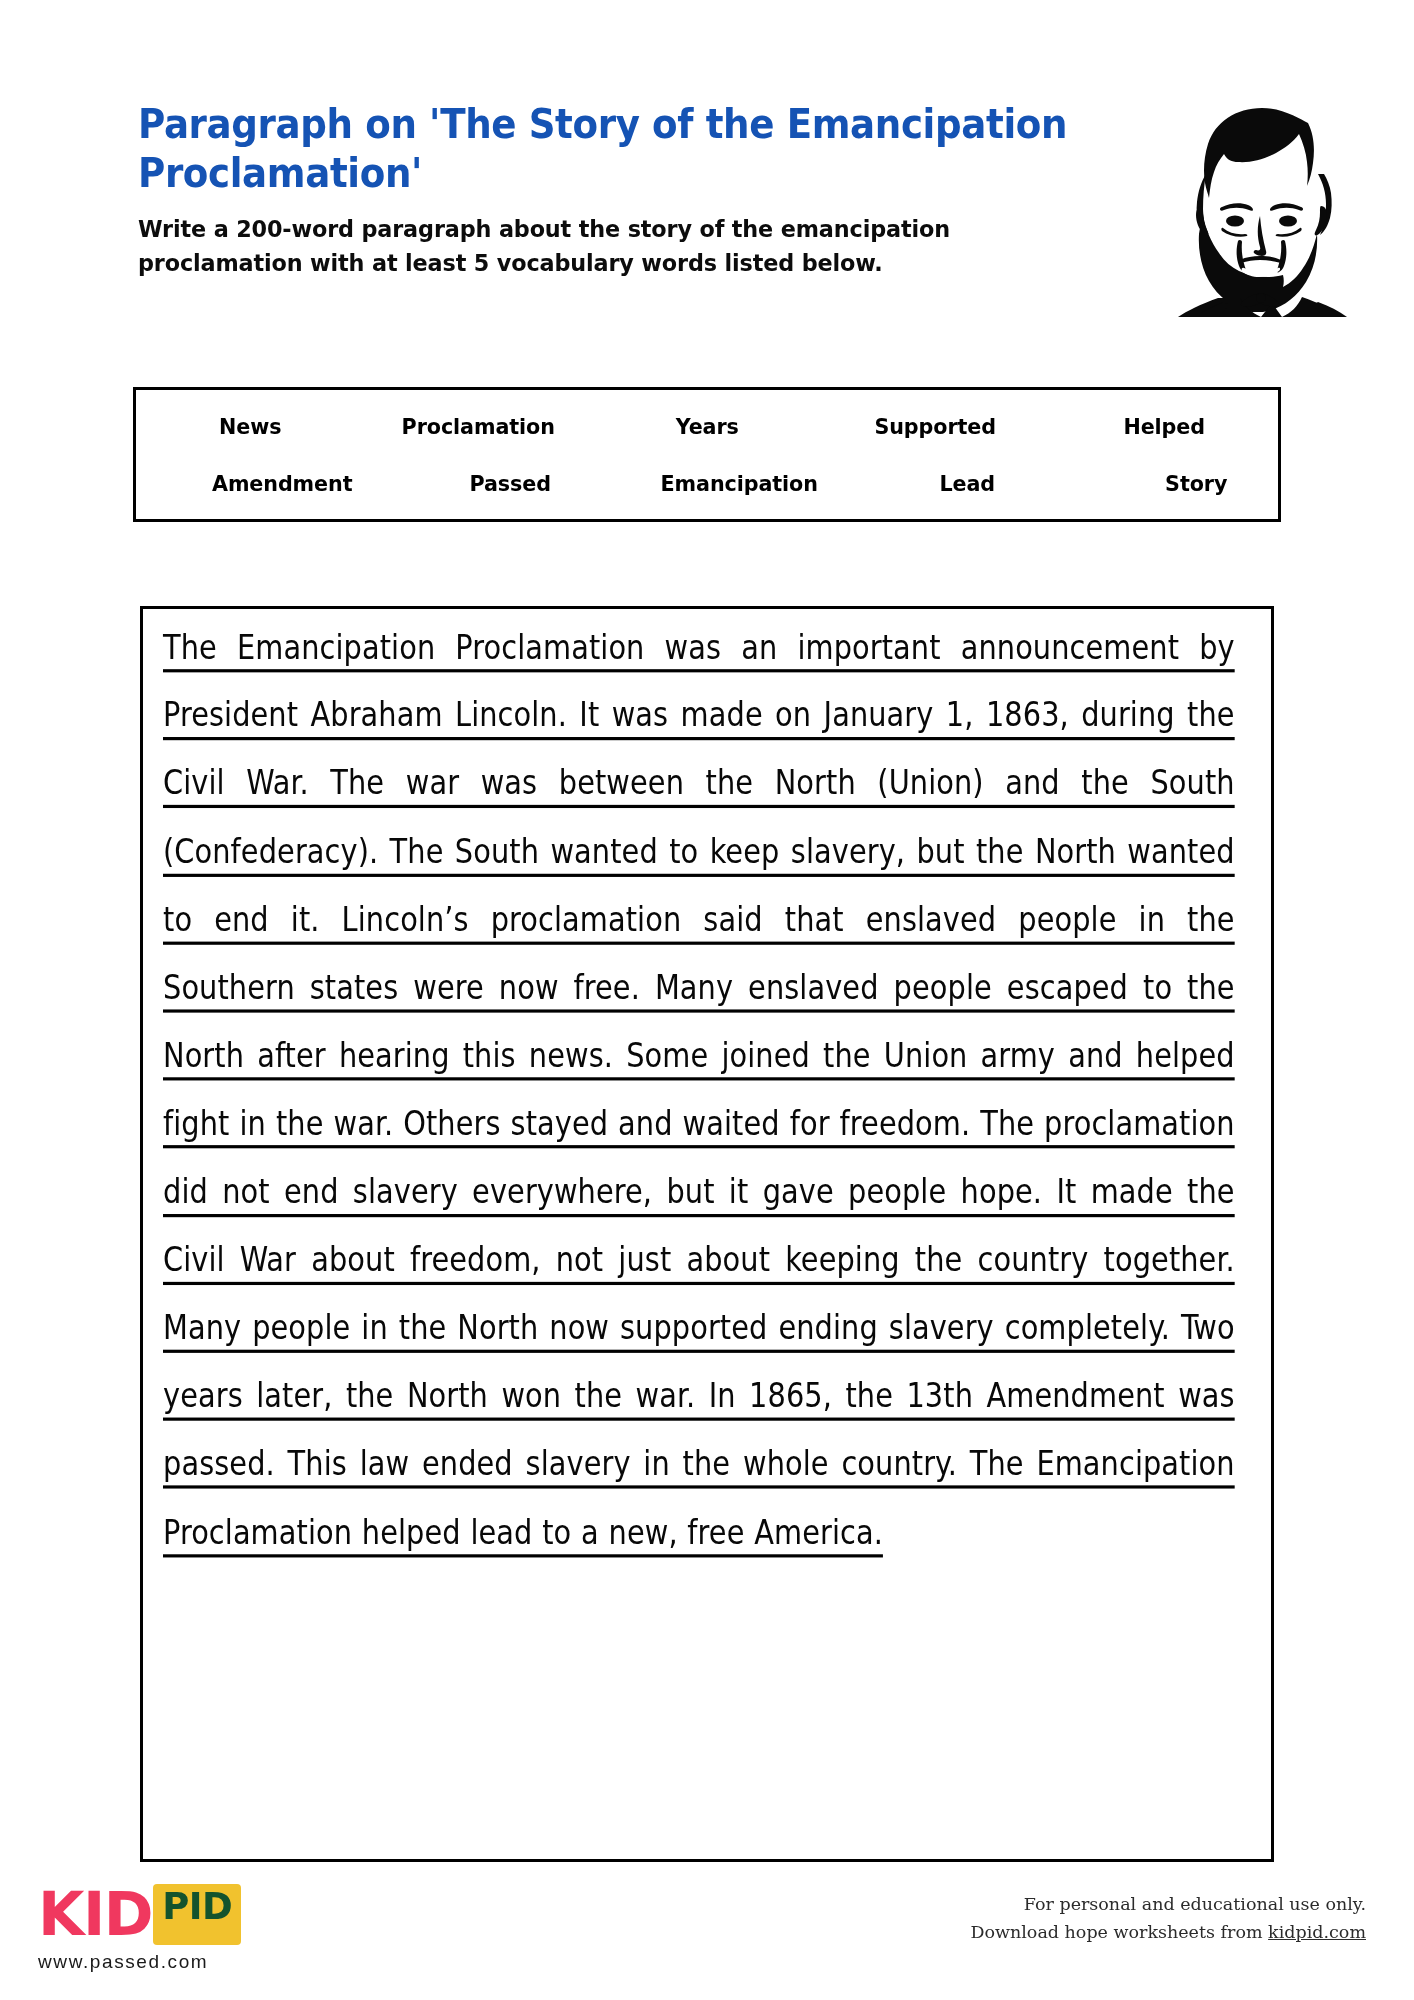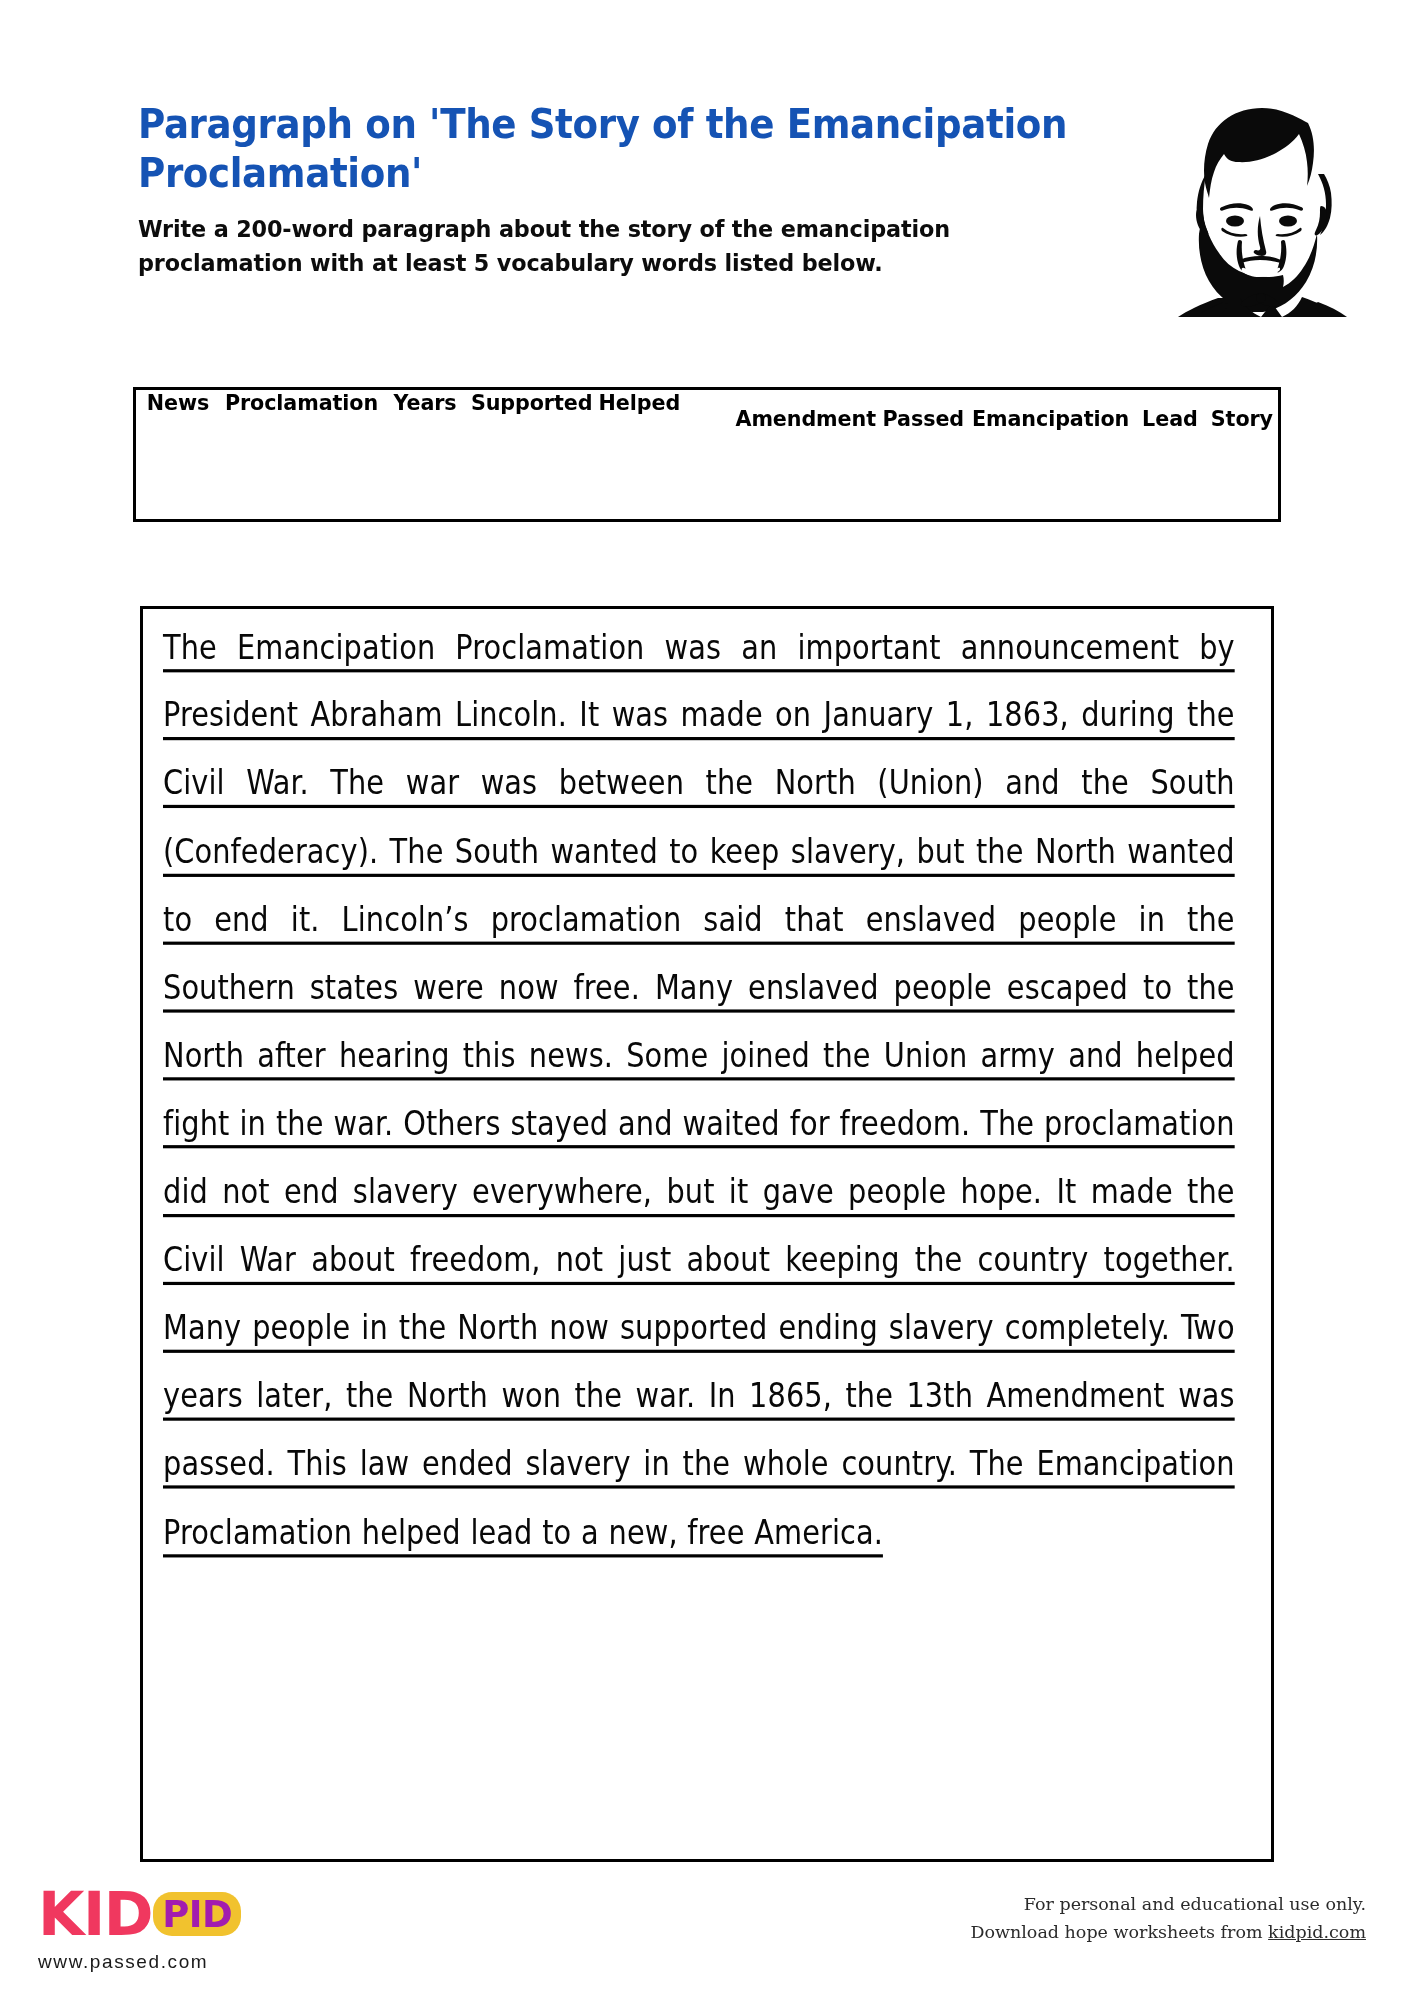--- a/index.html
+++ b/index.html
@@ -75,20 +75,21 @@
   
   .vocab-box {
     position: absolute;
     left: 133px;
     top: 387px;
     width: 1148px;
     height: 135px;
     border: 3px solid #000000;
     box-sizing: border-box;
     display: flex;
+    flex-direction: column;
     justify-content: center;
     gap: 16px;
   }
   .vocab-row {
     display: flex;
     width: 100%;
   }
   .vocab-row + .vocab-row { margin-top: 16px; padding-left: 32px; }
   .vocab-cell {
     flex: 1 1 0;
@@ -155,24 +156,24 @@
     font-size: 60px;
     letter-spacing: -1.5px;
     color: #f0385f;
     line-height: 1;
   }
   .logo-pid {
     font-family: "DejaVu Sans", sans-serif;
     font-weight: 700;
     font-size: 37px;
     letter-spacing: -0.5px;
-    color: #a21caf;
+    color: #14532d;
     background: #f1c22e;
-    border-radius: 19px;
-    padding: 4px 9px 3px 9px;
+    border-radius: 4px;
+    padding: 4px 9px 20px 9px;
     line-height: 1;
     margin-left: 1px;
   }
   .logo-url {
     font-family: "Liberation Sans", sans-serif;
     font-size: 19px;
     letter-spacing: 1.6px;
     color: #1a1a1a;
     margin-top: 9px;
   }

